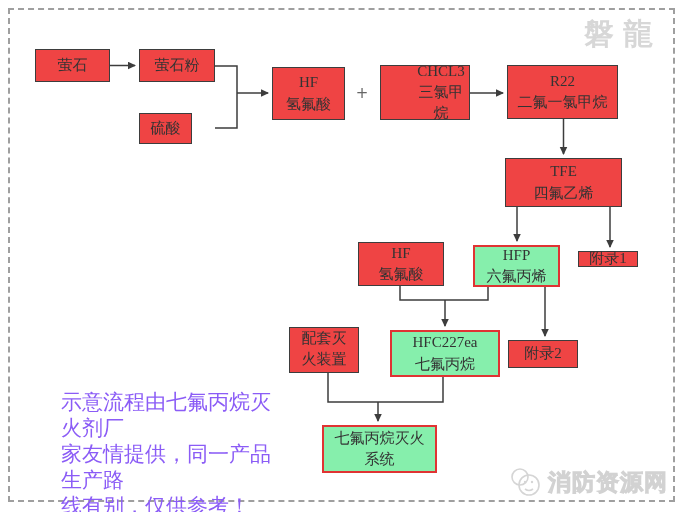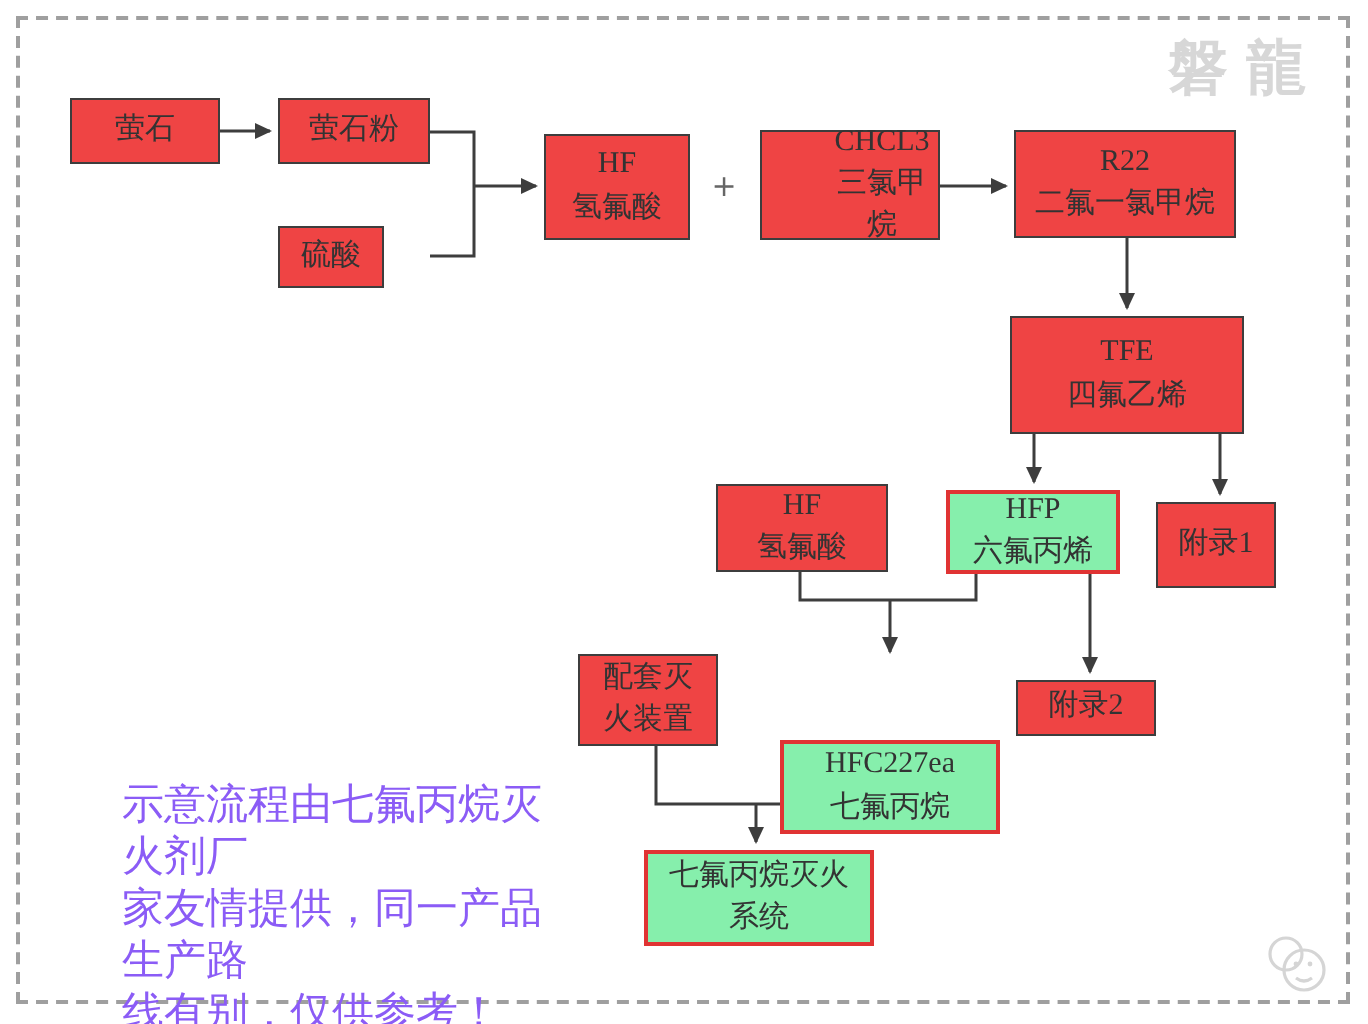--- a/index.html
+++ b/index.html
@@ -94,42 +94,43 @@
 <div class="node" style="left:35px; top:49px; width:75px; height:33px;">萤石</div>
 <div class="node" style="left:139px; top:49px; width:76px; height:33px;">萤石粉</div>
 <div class="node" style="left:139px; top:113px; width:53px; height:31px;">硫酸</div>
 <div class="node" style="left:272px; top:67px; width:73px; height:53px;">HF
 氢氟酸</div>
 <div class="plus">+</div>
 <div class="node" style="left:380px; top:65px; width:90px; height:55px;padding-left:32px;">CHCL3
 三氯甲烷</div>
 <div class="node" style="left:507px; top:65px; width:111px; height:54px;">R22
 二氟一氯甲烷</div>
-<div class="node" style="left:505px; top:158px; width:117px; height:59px;">TFE
+<div class="node" style="left:505px; top:158px; width:117px; height:49px;">TFE
 四氟乙烯</div>
 <div class="node" style="left:358px; top:242px; width:86px; height:44px;">HF
 氢氟酸</div>
 <div class="node highlight" style="left:473px; top:245px; width:87px; height:42px;">HFP
 六氟丙烯</div>
-<div class="node" style="left:578px; top:251px; width:60px; height:43px;">附录1</div>
+<div class="node" style="left:578px; top:251px; width:60px; height:16px;">附录1</div>
 <div class="node" style="left:289px; top:327px; width:70px; height:46px;font-family:Liberation Mono, monospace;">配套灭
 火装置</div>
-<div class="node highlight" style="left:390px; top:330px; width:110px; height:47px;margin-top:40px;">HFC227ea
+<div class="node highlight" style="left:390px; top:330px; width:110px; height:47px;">HFC227ea
 七氟丙烷</div>
 <div class="node" style="left:508px; top:340px; width:70px; height:28px;">附录2</div>
 <div class="node highlight" style="left:322px; top:425px; width:115px; height:48px;">七氟丙烷灭火
 系统</div>
 
 <div class="note">示意流程由七氟丙烷灭火剂厂
 家友情提供，同一产品生产路
 线有别，仅供参考！</div>
 
 <div class="wm-bottom">
   <svg width="38" height="32" viewBox="0 0 38 32">
     <g stroke="#d5d5d5" stroke-width="1.6" fill="none">
       <circle cx="13" cy="11" r="8"></circle>
       <circle cx="22" cy="19" r="10"></circle>
       <circle cx="18" cy="16" r="1.2" fill="#d5d5d5" stroke="none"></circle>
       <circle cx="25" cy="16" r="1.2" fill="#d5d5d5" stroke="none"></circle>
       <path d="M18,23 q4,3 8,0"></path>
     </g>
   </svg>
+  <span class="wm-text">消防资源网</span>
 </div>
 
 </body></html>

